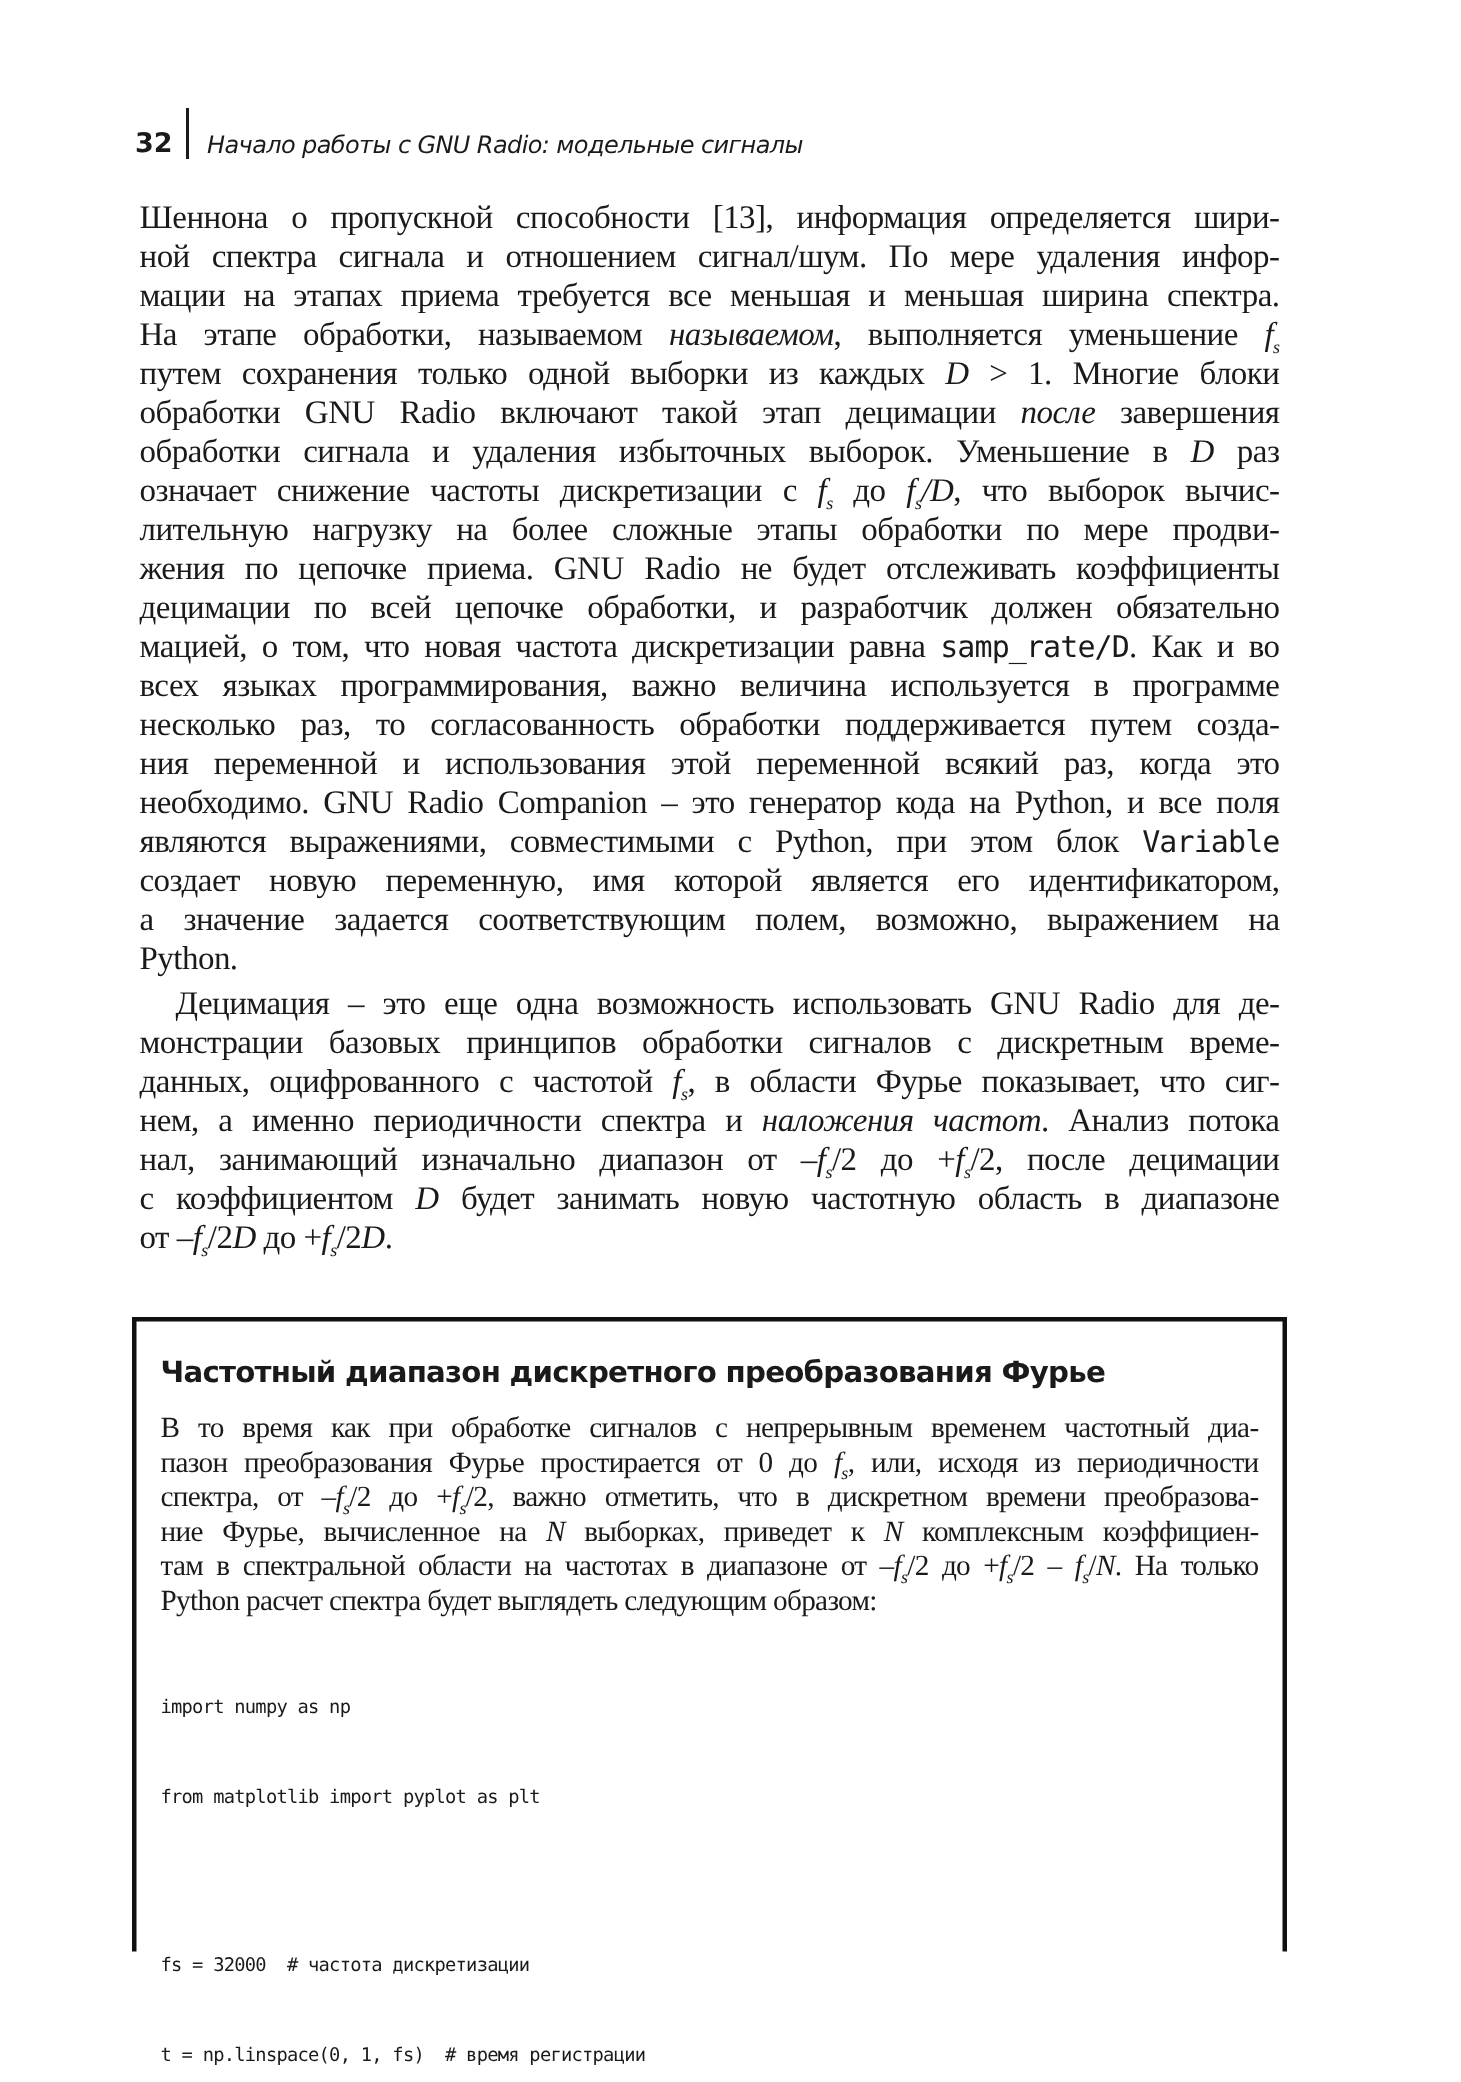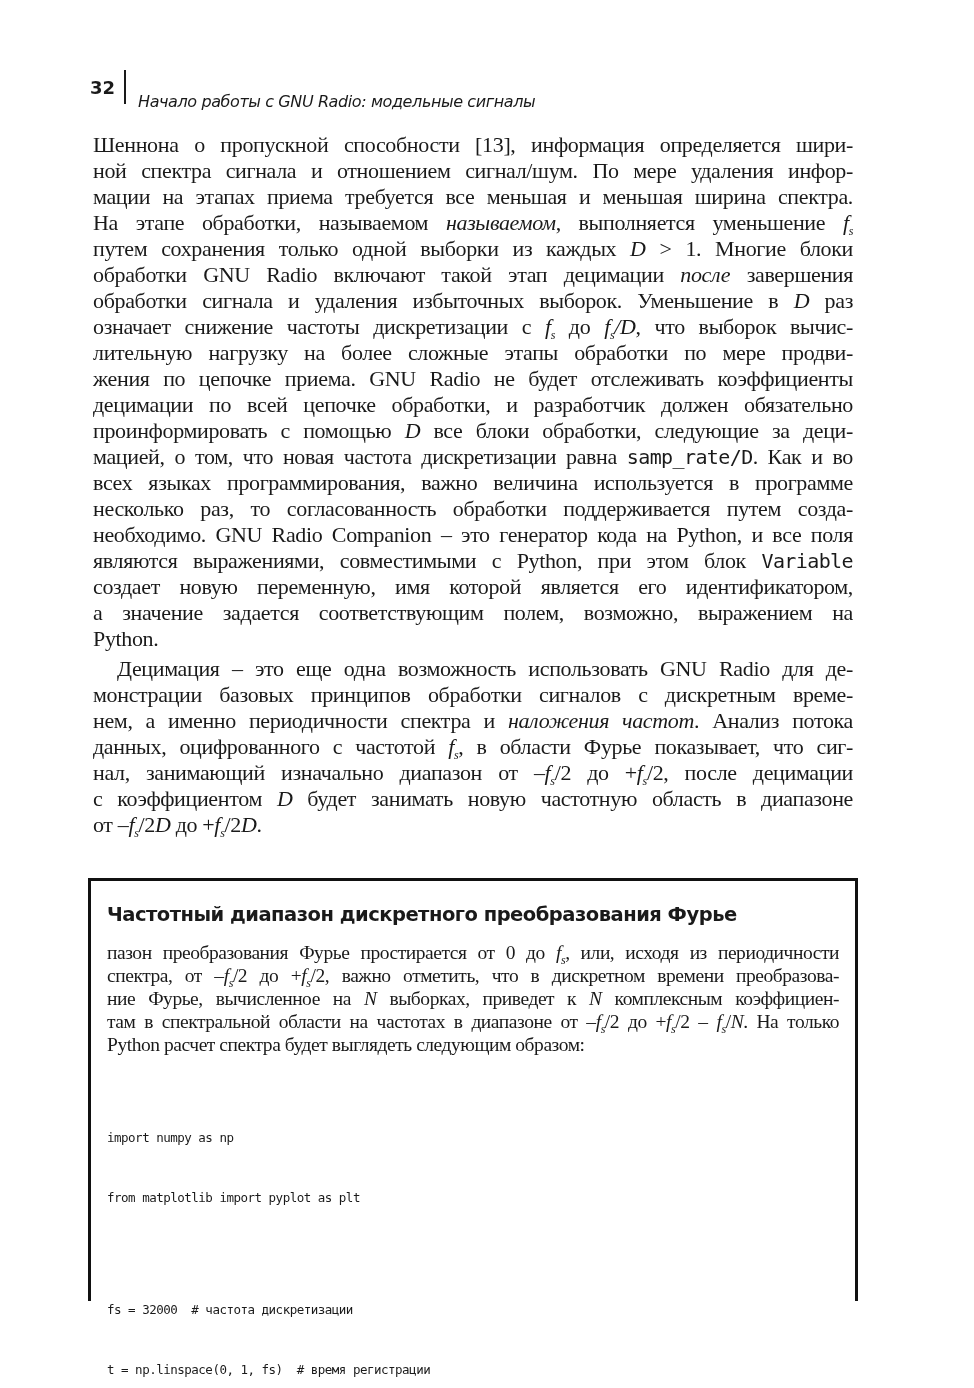--- a/index.html
+++ b/index.html
@@ -1,17 +1,17 @@
 <!DOCTYPE html>
 <html><head>
 <meta charset="utf-8">
 <style>
   html, body { margin: 0; padding: 0; background: #ffffff; }
   body { width: 974px; height: 1388px; position: relative; overflow: hidden; color: #1a1a1a; }
-  .header { position: absolute; left: 90px; top: 68px; height: 38px; display: flex; align-items: center; }
+  .header { position: absolute; left: 90px; top: 68px; height: 38px; display: flex; align-items: flex-end; }
   .page-num { font-family: "DejaVu Sans", sans-serif; font-weight: bold; font-size: 18px; width: 34px; }
   .header-rule { width: 2px; height: 34px; background: #1a1a1a; margin: 0 12px 0 0; }
   .running-title { font-family: "DejaVu Sans", sans-serif; font-style: italic; font-size: 16px; letter-spacing: -0.4px; margin-top: 28px; }
   .body { position: absolute; left: 89px; top: 128px; width: 768px; font-family: "Liberation Serif", serif; font-size: 22px; line-height: 26px; text-align: justify; letter-spacing: -0.35px; }
   .body p { margin: 4px; }
   .body .line { display: block; text-align: justify; text-align-last: justify; }
   .body .line.last { text-align-last: left; }
   .mono { font-family: "DejaVu Sans Mono", monospace; font-size: 20px; letter-spacing: -0.6px; }
   i.math { font-style: italic; }
   sub.s { font-size: 12px; vertical-align: -5px; line-height: 0; font-style: italic; }
@@ -38,44 +38,45 @@
     <span class="line"><span>ной спектра сигнала и отношением сигнал/шум. По мере удаления инфор-</span></span>
     <span class="line"><span>мации на этапах приема требуется все меньшая и меньшая ширина спектра.</span></span>
     <span class="line"><span>На этапе обработки, называемом </span><i>называемом</i><span>, выполняется уменьшение </span><i class="math">f</i><sub class="s">s</sub></span>
     <span class="line"><span>путем сохранения только одной выборки из каждых </span><i class="math">D</i><span> &gt; 1. Многие блоки</span></span>
     <span class="line"><span>обработки GNU Radio включают такой этап децимации </span><i>после</i><span> завершения</span></span>
     <span class="line"><span>обработки сигнала и удаления избыточных выборок. Уменьшение в </span><i class="math">D</i><span> раз</span></span>
     <span class="line"><span>означает снижение частоты дискретизации с </span><i class="math">f</i><sub class="s">s</sub><span> до </span><i class="math">f</i><sub class="s">s</sub><i class="math">/D</i><span>, что выборок вычис-</span></span>
     <span class="line"><span>лительную нагрузку на более сложные этапы обработки по мере продви-</span></span>
     <span class="line"><span>жения по цепочке приема. GNU Radio не будет отслеживать коэффициенты</span></span>
     <span class="line"><span>децимации по всей цепочке обработки, и разработчик должен обязательно</span></span>
-    <span class="line"><span>проинформировать с помощью </span><i class="math">D</i><span> все блоки обработки, следующие за деци-</span></span>
     <span class="line"><span>мацией, о том, что новая частота дискретизации равна </span><span class="mono">samp_rate/D</span><span>. Как и во</span></span>
     <span class="line"><span>всех языках программирования, важно величина используется в программе</span></span>
     <span class="line"><span>несколько раз, то согласованность обработки поддерживается путем созда-</span></span>
+    <span class="line"><span>ния переменной и использования этой переменной всякий раз, когда это</span></span>
     <span class="line"><span>необходимо. GNU Radio Companion – это генератор кода на Python, и все поля</span></span>
     <span class="line"><span>являются выражениями, совместимыми с Python, при этом блок </span><span class="mono">Variable</span></span>
     <span class="line"><span>создает новую переменную, имя которой является его идентификатором,</span></span>
     <span class="line"><span>а значение задается соответствующим полем, возможно, выражением на</span></span>
     <span class="line last"><span>Python.</span></span>
   </p>
   <p>
     <span class="line" style="text-indent:24px"><span>Децимация – это еще одна возможность использовать GNU Radio для де-</span></span>
     <span class="line"><span>монстрации базовых принципов обработки сигналов с дискретным време-</span></span>
+    <span class="line"><span>данных, оцифрованного с частотой </span><i class="math">f</i><sub class="s">s</sub><span>, в области Фурье показывает, что сиг-</span></span>
     <span class="line"><span>нем, а именно периодичности спектра и </span><i>наложения частот</i><span>. Анализ потока</span></span>
-    <span class="line"><span>данных, оцифрованного с частотой </span><i class="math">f</i><sub class="s">s</sub><span>, в области Фурье показывает, что сиг-</span></span>
     <span class="line"><span>нал, занимающий изначально диапазон от –</span><i class="math">f</i><sub class="s">s</sub><span>/2 до +</span><i class="math">f</i><sub class="s">s</sub><span>/2, после децимации</span></span>
     <span class="line"><span>с коэффициентом </span><i class="math">D</i><span> будет занимать новую частотную область в диапазоне</span></span>
     <span class="line last"><span>от –</span><i class="math">f</i><sub class="s">s</sub><span>/2</span><i class="math">D</i><span> до +</span><i class="math">f</i><sub class="s">s</sub><span>/2</span><i class="math">D</i><span>.</span></span>
   </p>
 </div>
 
 <div class="sidebar">
   <div class="sidebar-title">Частотный диапазон дискретного преобразования Фурье</div>
   <div class="sidebar-text">
+    <span class="line"><span>В то время как при обработке сигналов с непрерывным временем частотный диа-</span></span>
     <span class="line"><span>пазон преобразования Фурье простирается от 0 до </span><i class="math">f</i><sub class="s">s</sub><span>, или, исходя из периодичности</span></span>
     <span class="line"><span>спектра, от –</span><i class="math">f</i><sub class="s">s</sub><span>/2 до +</span><i class="math">f</i><sub class="s">s</sub><span>/2, важно отметить, что в дискретном времени преобразова-</span></span>
     <span class="line"><span>ние Фурье, вычисленное на </span><i class="math">N</i><span> выборках, приведет к </span><i class="math">N</i><span> комплексным коэффициен-</span></span>
     <span class="line"><span>там в спектральной области на частотах в диапазоне от –</span><i class="math">f</i><sub class="s">s</sub><span>/2 до +</span><i class="math">f</i><sub class="s">s</sub><span>/2 – </span><i class="math">f</i><sub class="s">s</sub><span>/</span><i class="math">N</i><span>. На только</span></span>
     <span class="line last"><span>Python расчет спектра будет выглядеть следующим образом:</span></span>
   </div>
   <div class="code">
     <div>import numpy as np</div>
     <div>from matplotlib import pyplot as plt</div>
     <div class="gap"></div>

